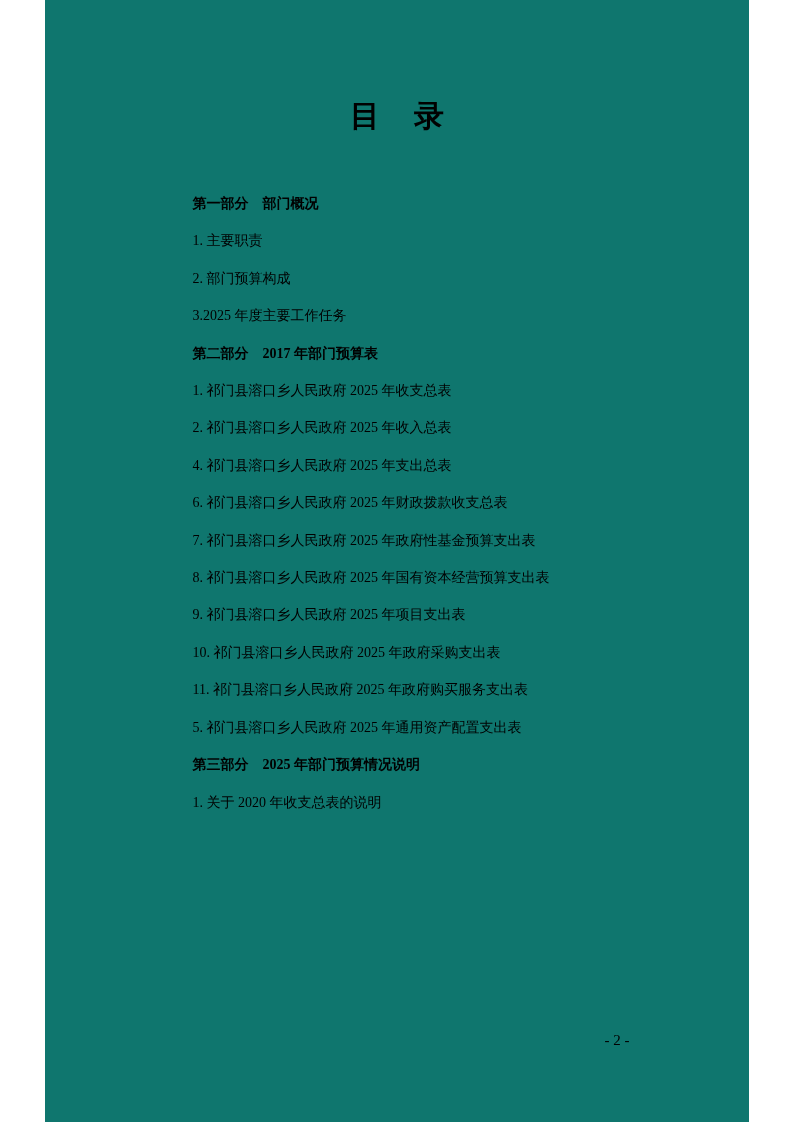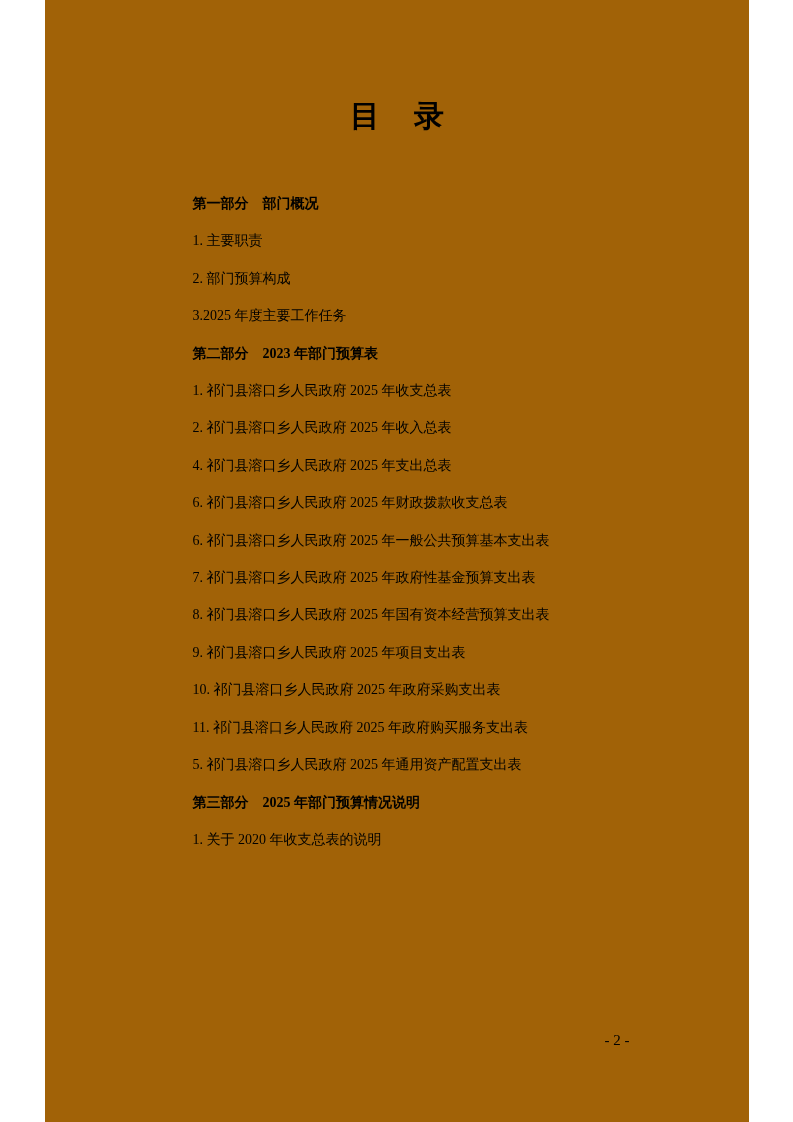--- a/index.html
+++ b/index.html
@@ -5,21 +5,21 @@
   html, body {
     margin: 0;
     padding: 0;
     background: #ffffff;
   }
   .page {
     position: relative;
     width: 704px;
     height: 1122px;
     margin: 0 auto;
-    background: #a16207;
+    background: #0f766e;
     color: #000000;
     font-family: "Liberation Serif", "DejaVu Serif", serif;
     box-sizing: border-box;
     padding: 94px 117px 0 120px;
     overflow: hidden;
   }
   .doc-title {
     margin: 0 0 47px 0;
     font-size: 30px;
     line-height: 44px;
@@ -55,26 +55,25 @@
 
   <h1 class="doc-title">目　录</h1>
 
   <div class="toc">
 
     <p class="section-heading">第一部分　部门概况</p>
     <p class="toc-entry">1. 主要职责</p>
     <p class="toc-entry">2. 部门预算构成</p>
     <p class="toc-entry">3.2025 年度主要工作任务</p>
 
-    <p class="section-heading">第二部分　2023 年部门预算表</p>
+    <p class="section-heading">第二部分　2017 年部门预算表</p>
     <p class="toc-entry">1. 祁门县溶口乡人民政府 2025 年收支总表</p>
     <p class="toc-entry">2. 祁门县溶口乡人民政府 2025 年收入总表</p>
     <p class="toc-entry">4. 祁门县溶口乡人民政府 2025 年支出总表</p>
     <p class="toc-entry">6. 祁门县溶口乡人民政府 2025 年财政拨款收支总表</p>
-    <p class="toc-entry">6. 祁门县溶口乡人民政府 2025 年一般公共预算基本支出表</p>
     <p class="toc-entry">7. 祁门县溶口乡人民政府 2025 年政府性基金预算支出表</p>
     <p class="toc-entry">8. 祁门县溶口乡人民政府 2025 年国有资本经营预算支出表</p>
     <p class="toc-entry">9. 祁门县溶口乡人民政府 2025 年项目支出表</p>
     <p class="toc-entry">10. 祁门县溶口乡人民政府 2025 年政府采购支出表</p>
     <p class="toc-entry">11. 祁门县溶口乡人民政府 2025 年政府购买服务支出表</p>
     <p class="toc-entry">5. 祁门县溶口乡人民政府 2025 年通用资产配置支出表</p>
 
     <p class="section-heading">第三部分　2025 年部门预算情况说明</p>
     <p class="toc-entry">1. 关于 2020 年收支总表的说明</p>
 

